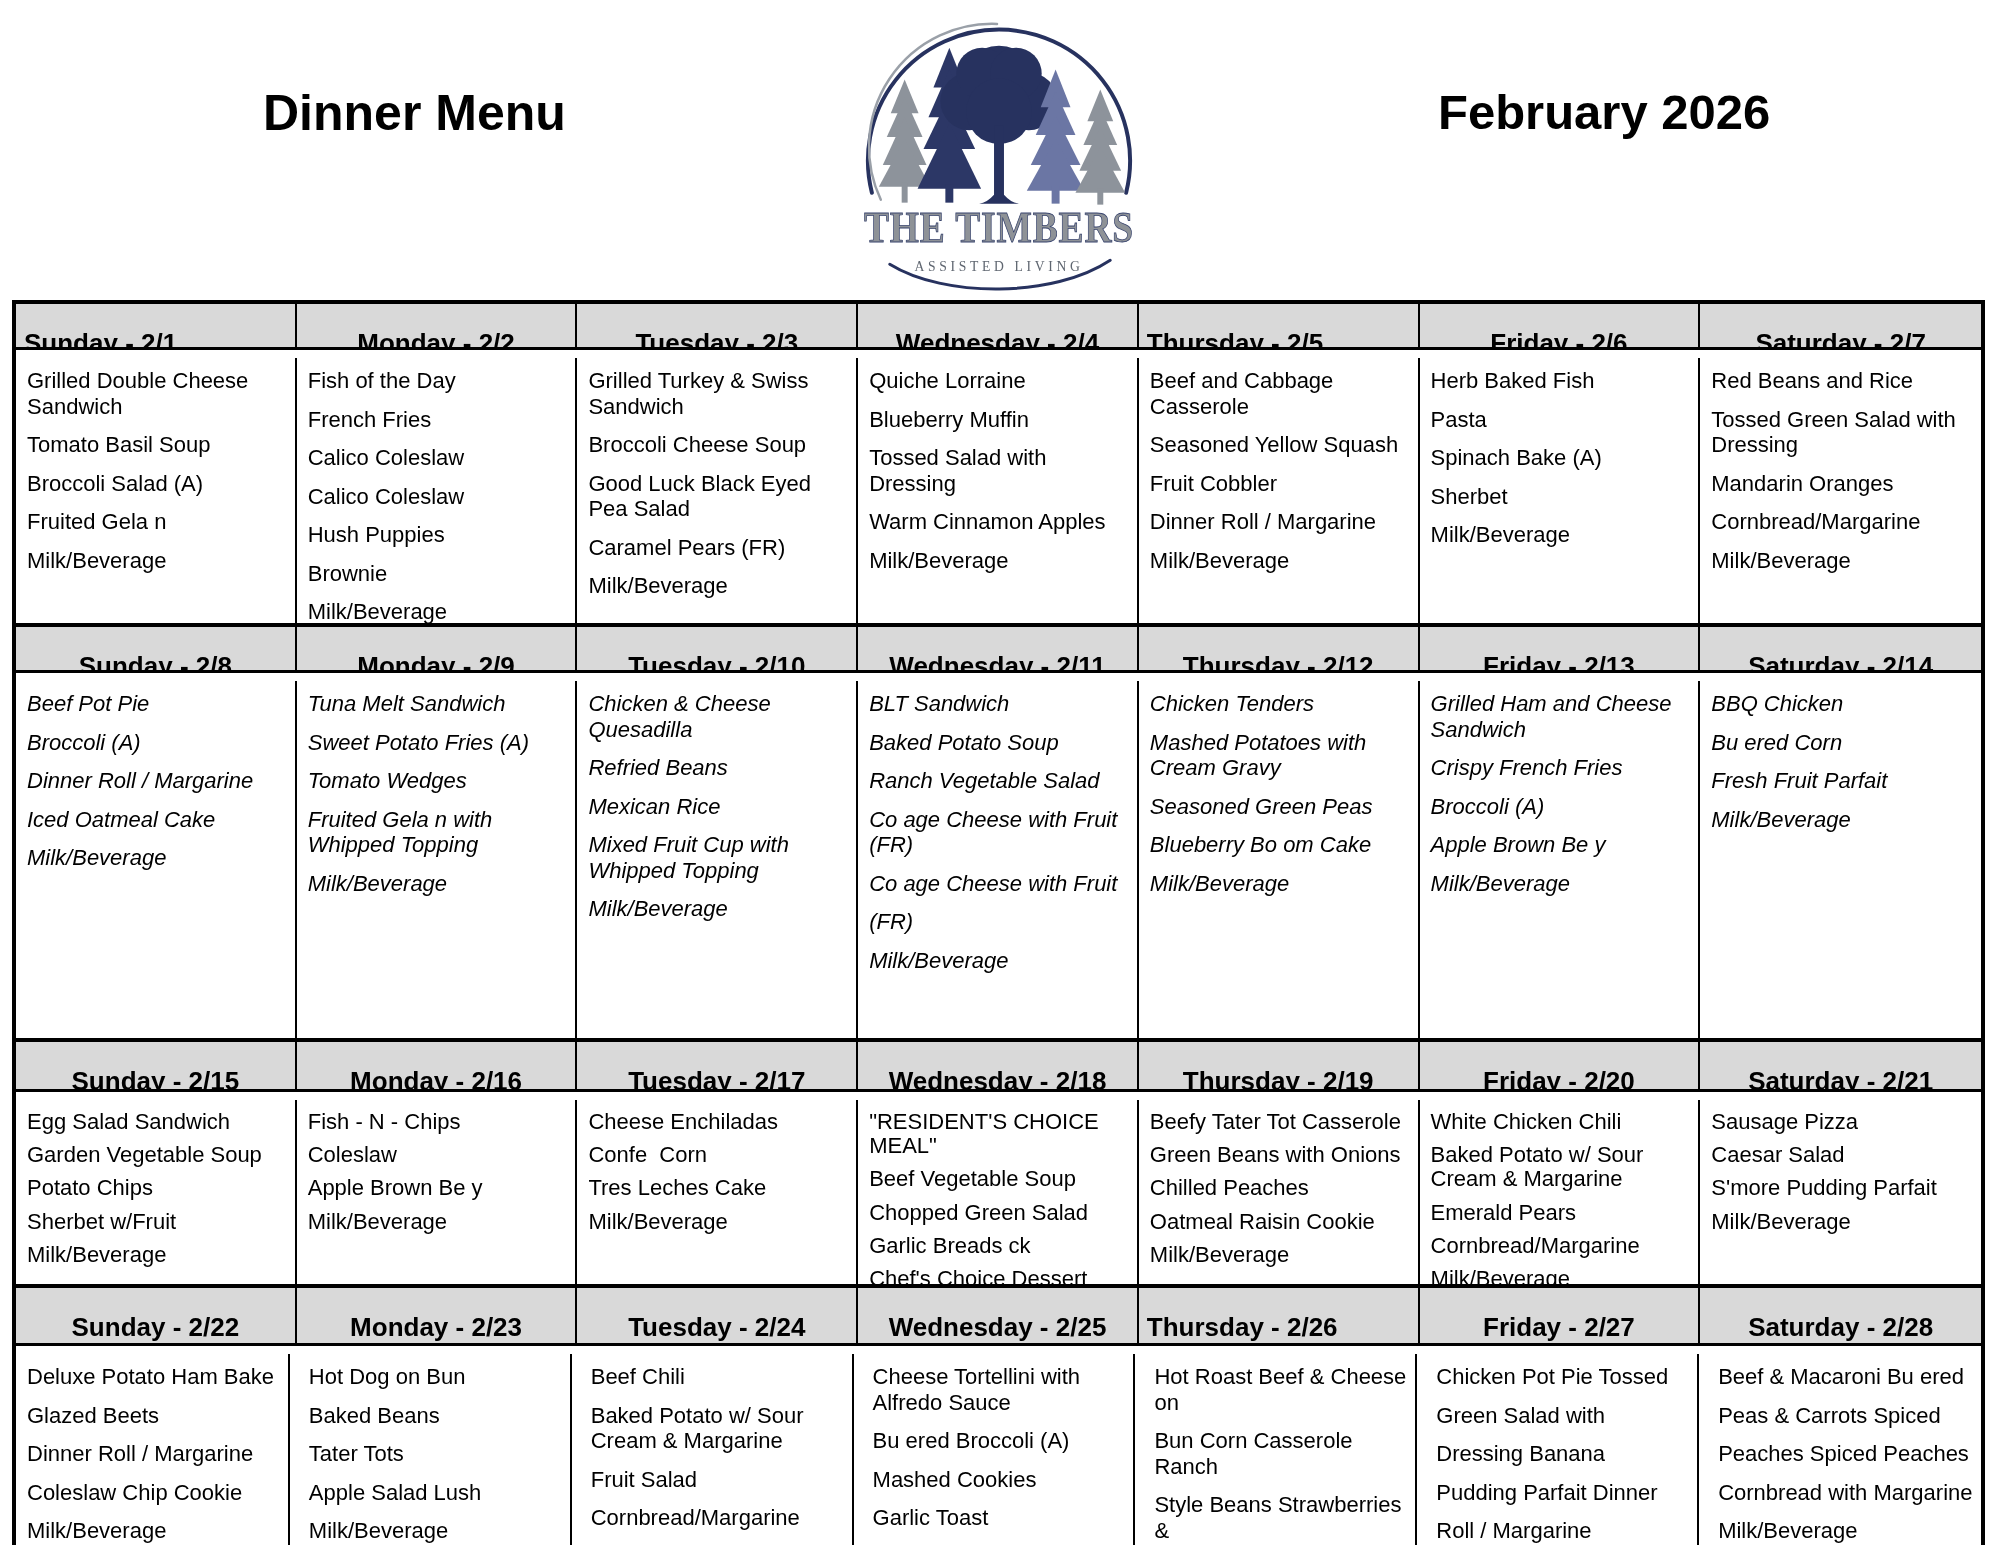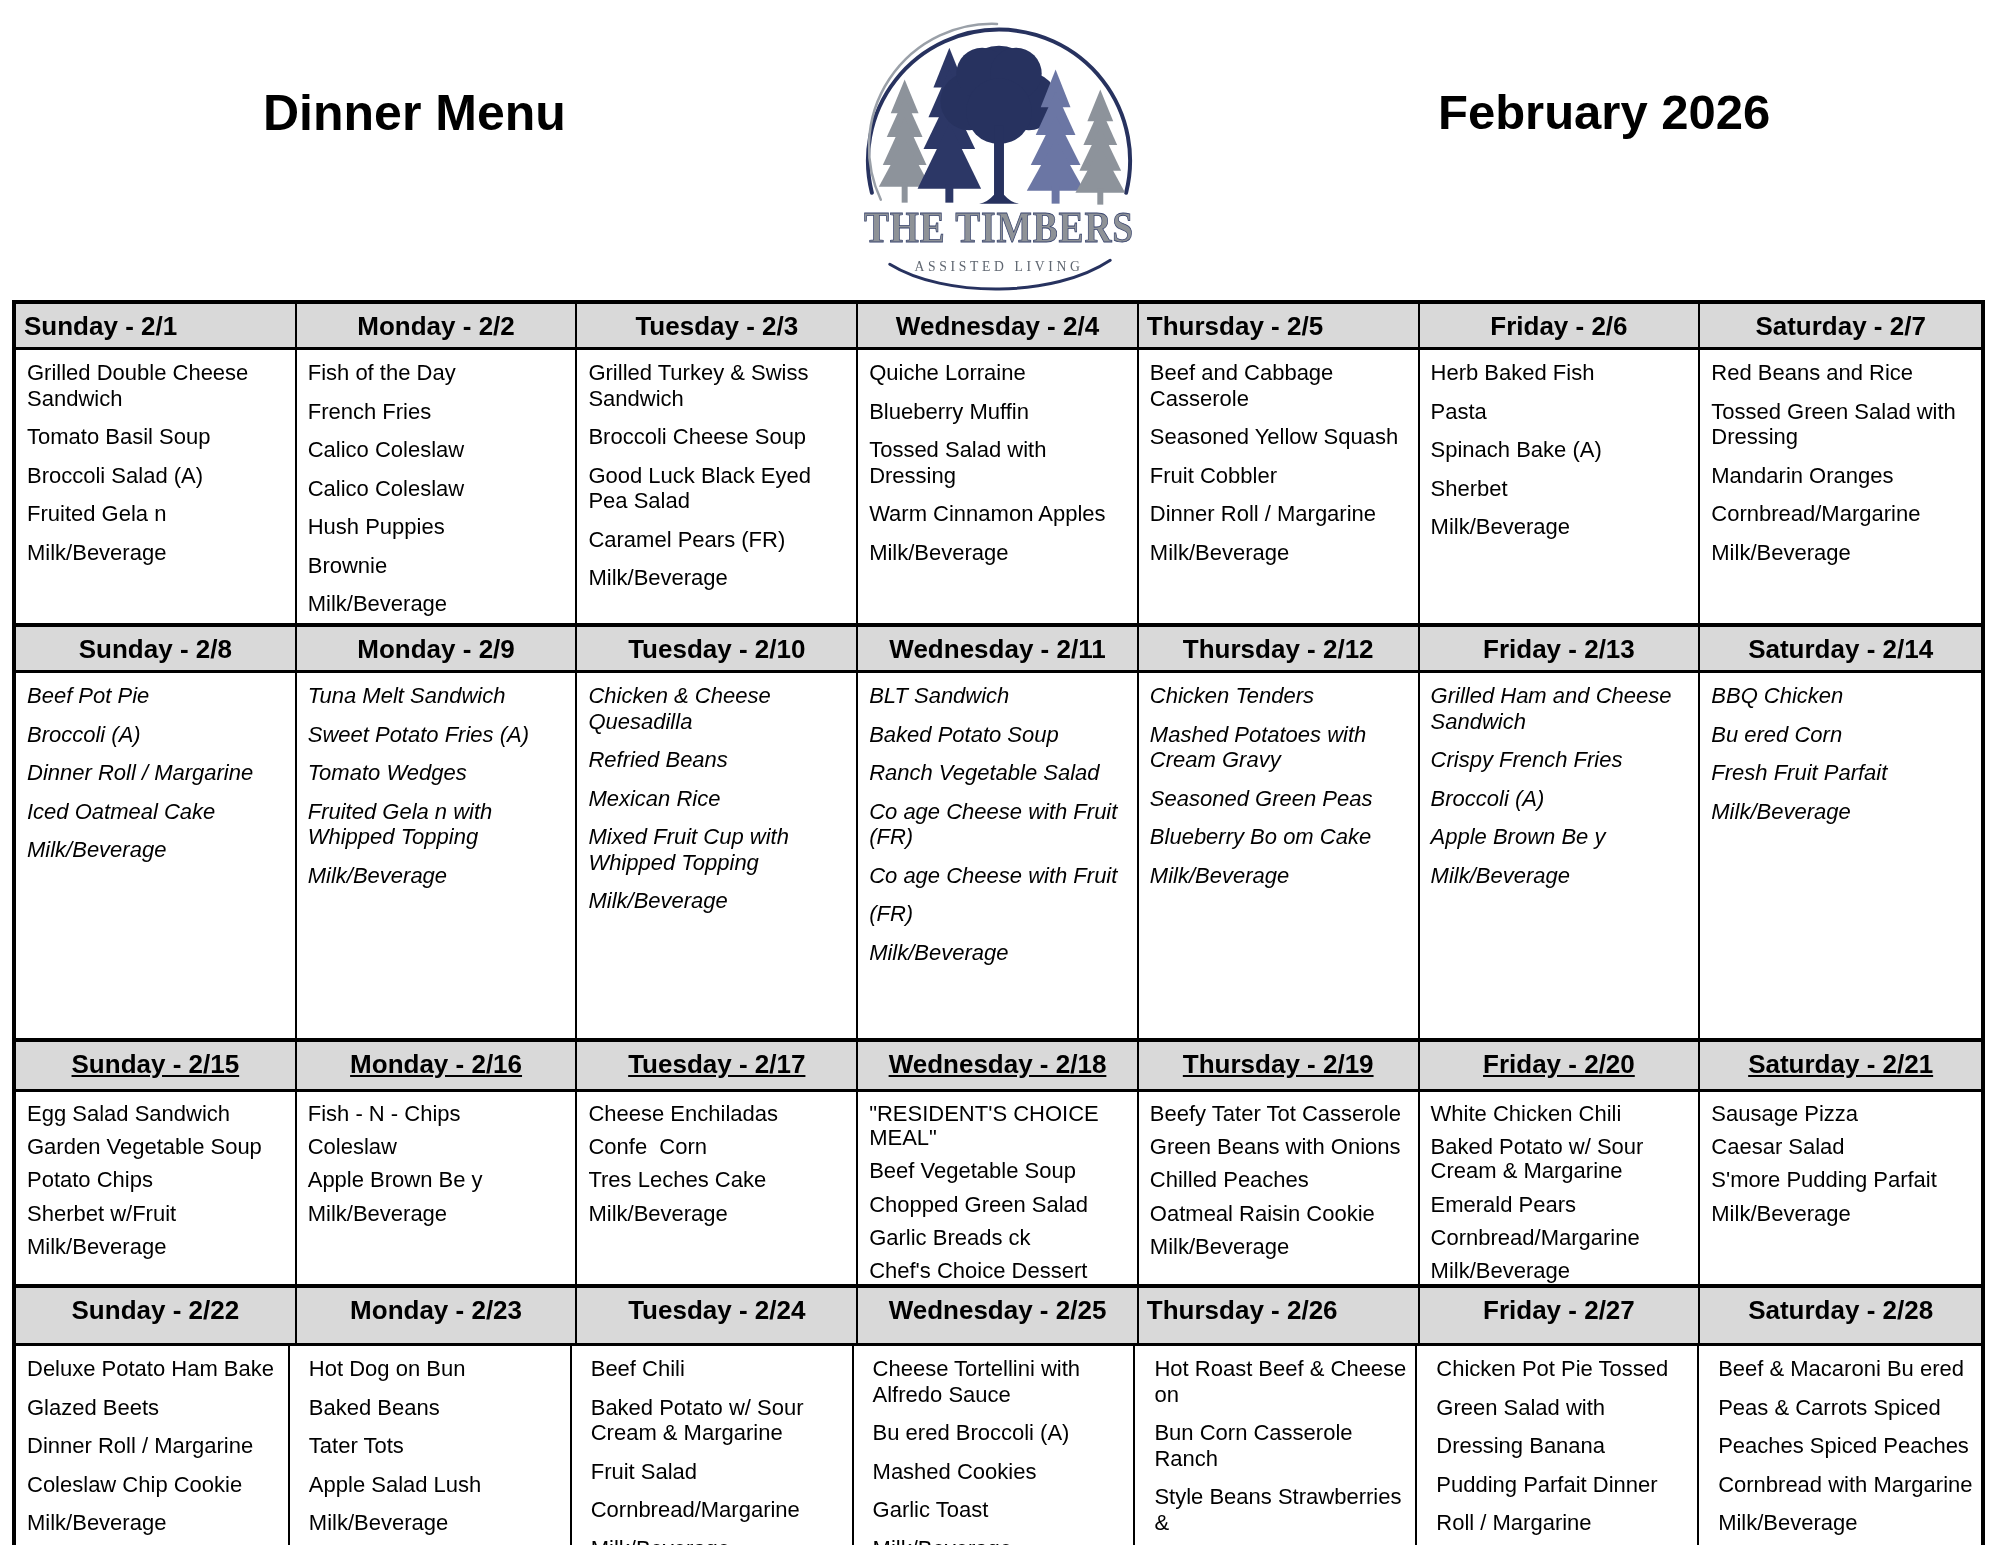--- a/index.html
+++ b/index.html
@@ -47,27 +47,28 @@
     box-sizing:border-box;
     border-right:2px solid var(--border);
     overflow:hidden;
   }
   .cell:last-child{border-right:none;}
   .hcell{
     background:var(--header-bg);
     font-weight:700;
     font-size:26px;
     text-align:center;
-    padding:7px 6px 0 6px;
+    padding:24px 6px 0 6px;
     white-space:nowrap;
   }
   .hcell.left{text-align:left;padding-left:8px;}
   .bcell{
     background:#fff;
     padding:10px 6px 0 11px;
+    margin-top:8px;
   }
   .item{
     margin:0 0 13px 0;
     font-size:22px;
     line-height:1.16;
     white-space:pre-wrap;
   }
   .wk3 .item{margin-bottom:9px;line-height:1.1;}
 </style>
 </head>

